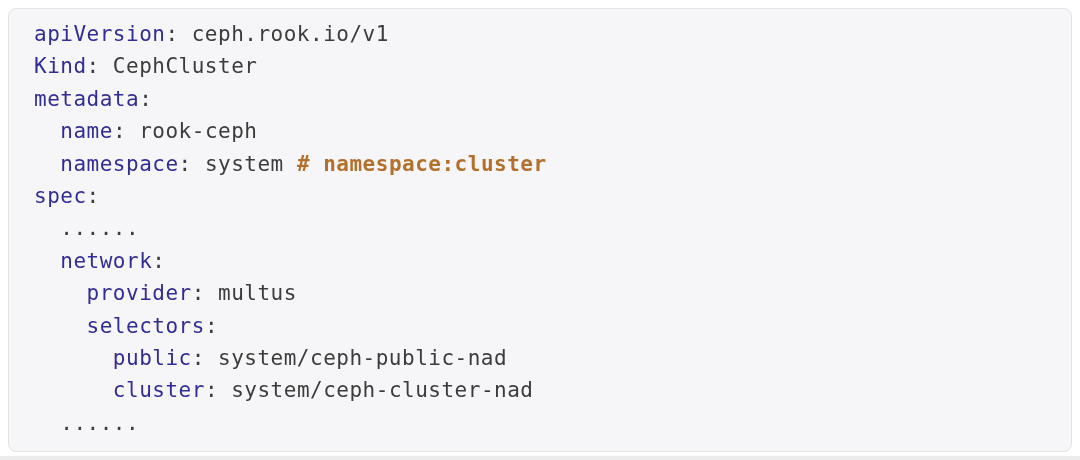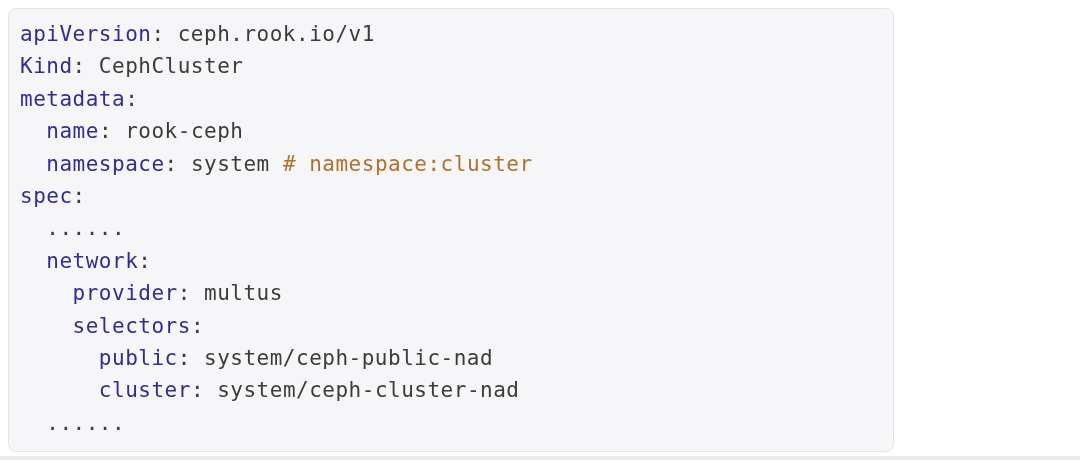--- a/index.html
+++ b/index.html
@@ -14,41 +14,41 @@
   .page {
     position: relative;
     width: 1080px;
     height: 460px;
     background: #ffffff;
   }
   .code-panel {
     position: absolute;
     left: 8px;
     top: 8px;
-    width: 886px;
+    width: 1064px;
     height: 444px;
     box-sizing: border-box;
     background: var(--panel-bg, #f6f6f8);
     border: 1px solid var(--panel-border, #e4e4e7);
     border-radius: 8px;
-    padding: 9px 11px;
+    padding: 9px 25px;
     overflow: hidden;
   }
   pre.code {
     margin: 0;
     font-family: "DejaVu Sans Mono", "Liberation Mono", monospace;
     font-size: 21px;
     line-height: 32.4px;
     white-space: pre;
     letter-spacing: 0.5px;
   }
   .code-line { white-space: pre; height: 32.4px; }
   .tok-key     { color: var(--key-color, #322d93); }
   .tok-plain   { color: var(--plain-color, #3c3c3c); }
-  .tok-comment { color: var(--comment-color, #b3702d); }
+  .tok-comment { color: var(--comment-color, #b3702d); font-weight: bold; }
   .bottom-divider {
     position: absolute;
     left: 0;
     bottom: 0;
     width: 1080px;
     height: 4px;
     background: #ececec;
   }
 </style>
 </head>

